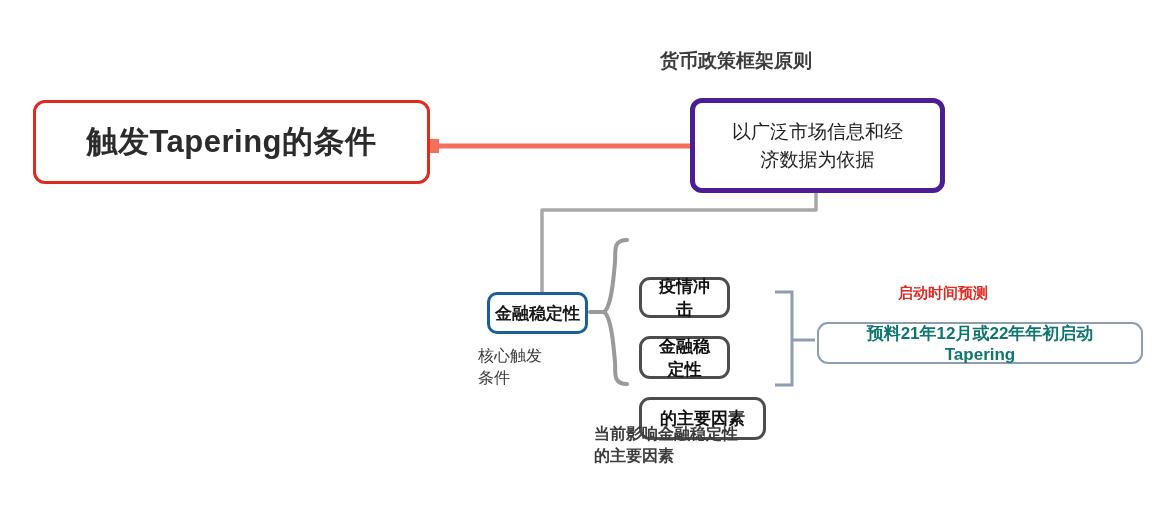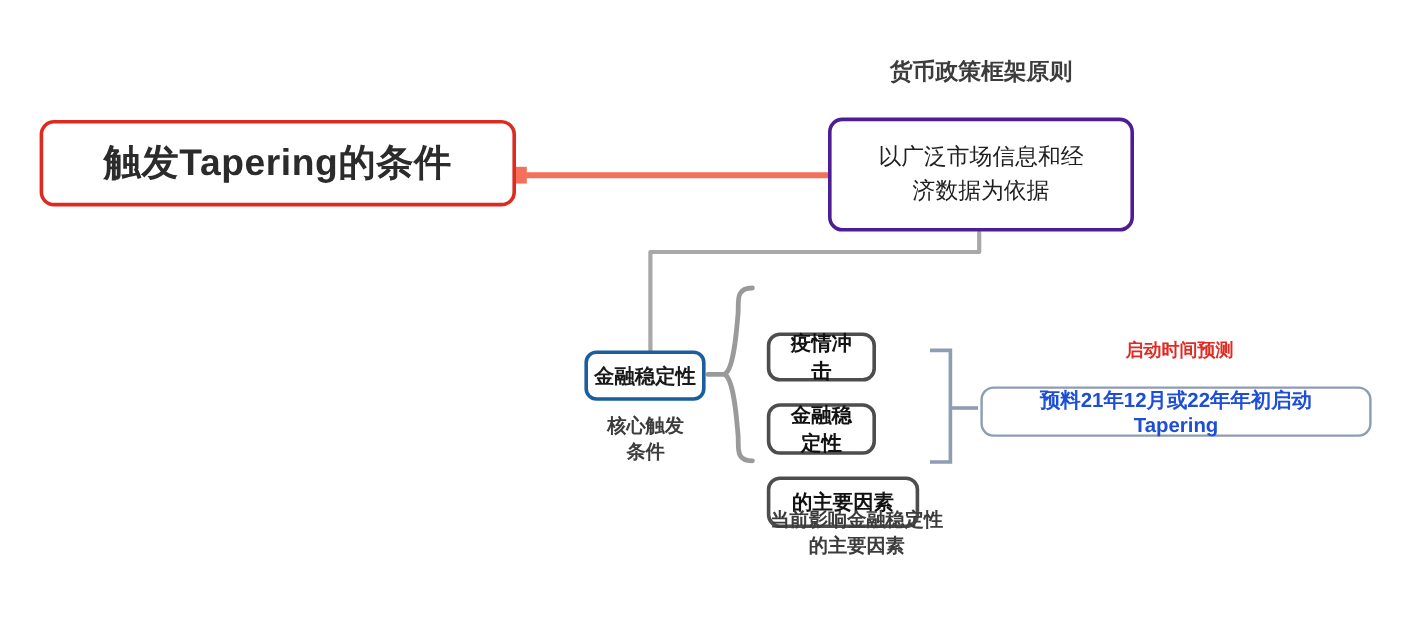--- a/index.html
+++ b/index.html
@@ -32,46 +32,46 @@
     display: flex;
     align-items: center;
     justify-content: center;
     text-align: center;
     background: #ffffff;
     color: #1a1a1a;
   }
   .caption {
     position: absolute;
     box-sizing: border-box;
-    text-align: center;
+    text-align: left;
     white-space: pre-line;
     line-height: 1.35;
   }
 
   
   #node-root {
     left: 33px;
     top: 100px;
     width: 397px;
-    height: 72px;
+    height: 84px;
     border: 3px solid #DE2B22;
     border-radius: 12px;
     font-size: 31px;
     font-weight: bold;
     letter-spacing: 0.5px;
     color: #2b2b2b;
   }
 
   
   #node-principle {
     left: 690px;
     top: 98px;
     width: 255px;
     height: 95px;
-    border: 3px solid #4c1d95;
+    border: 5px solid #4c1d95;
     border-radius: 12px;
     font-size: 19px;
     font-weight: 500;
     line-height: 1.45;
     padding: 0 26px;
     color: #1f1f1f;
   }
   #caption-principle {
     left: 660px;
     top: 48px;
@@ -91,21 +91,21 @@
     border-radius: 10px;
     font-size: 17px;
     font-weight: bold;
     color: #1a1a1a;
   }
   #caption-stability {
     left: 478px;
     top: 345px;
     width: 120px;
     font-size: 16px;
-    font-weight: bold;
+    font-weight: normal;
     color: #3c3c3c;
   }
 
   
   .factor {
     border: 3px solid #4d4d4d;
     border-radius: 11px;
     font-size: 17px;
     font-weight: bold;
     color: #121212;
@@ -128,21 +128,21 @@
   
   #node-prediction {
     left: 817px;
     top: 322px;
     width: 326px;
     height: 42px;
     border: 2px solid #8e9cb4;
     border-radius: 11px;
     font-size: 17px;
     font-weight: 600;
-    color: #1d4ed8;
+    color: #0f766e;
     padding: 0 22px;
   }
   #caption-prediction {
     left: 898px;
     top: 283px;
     width: 170px;
     font-size: 15px;
     font-weight: bold;
     color: #E02A24;
   }

